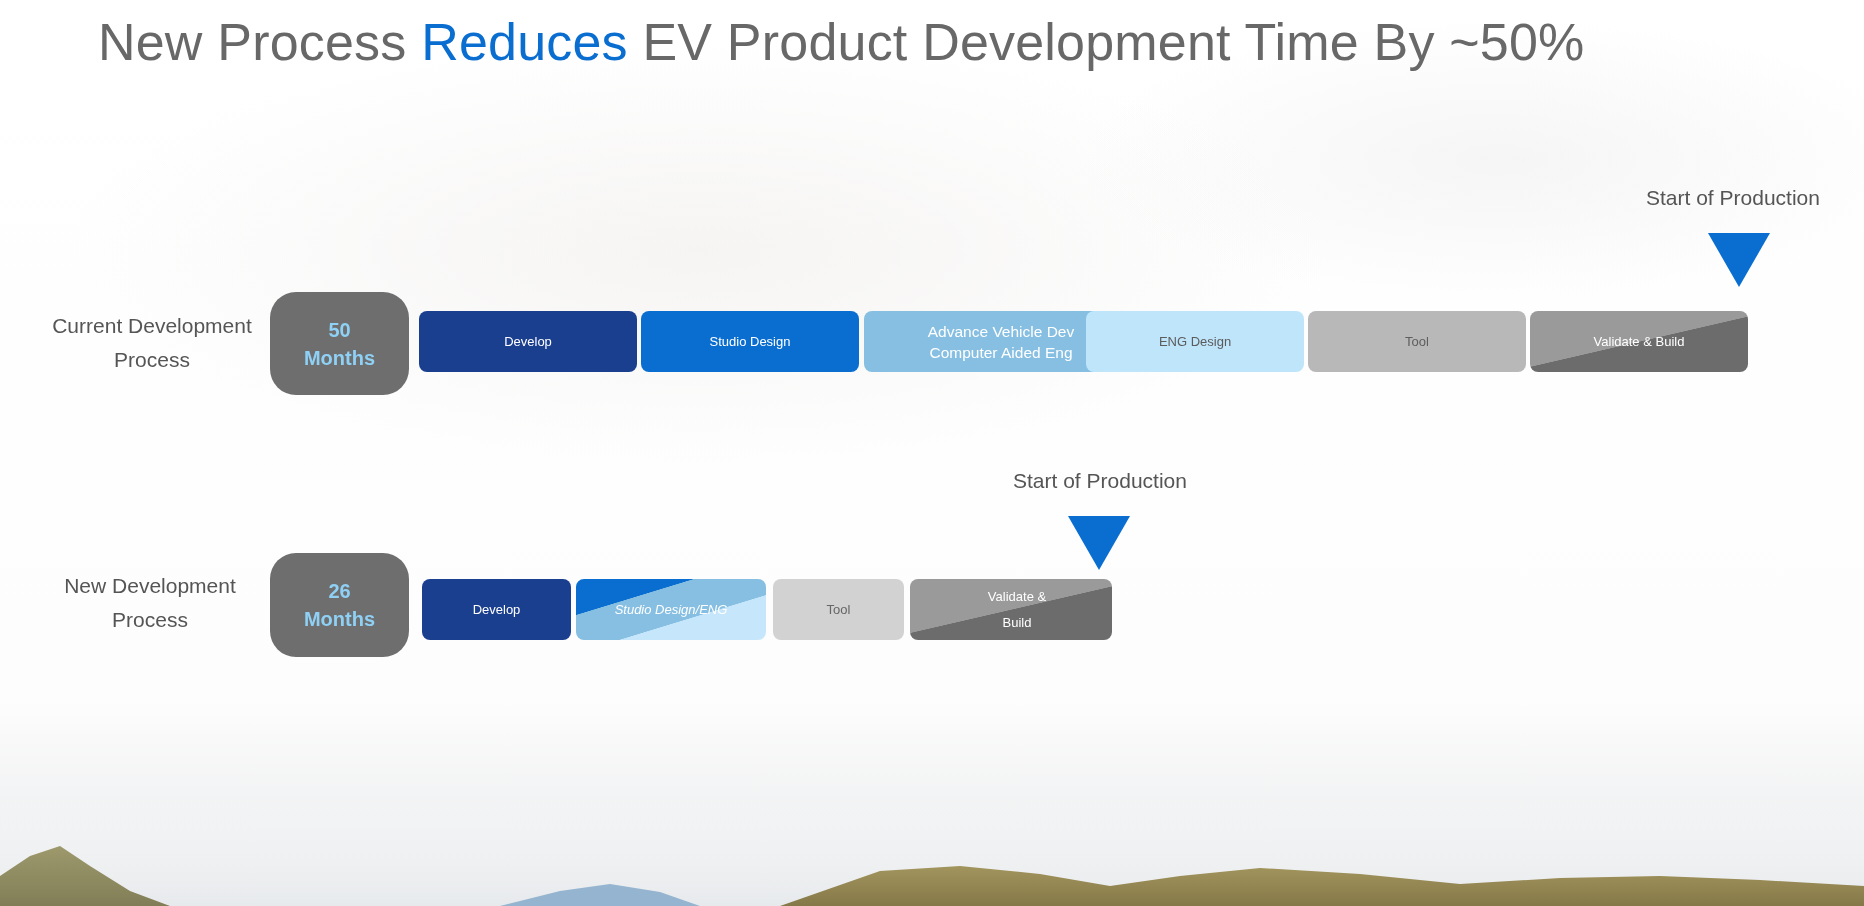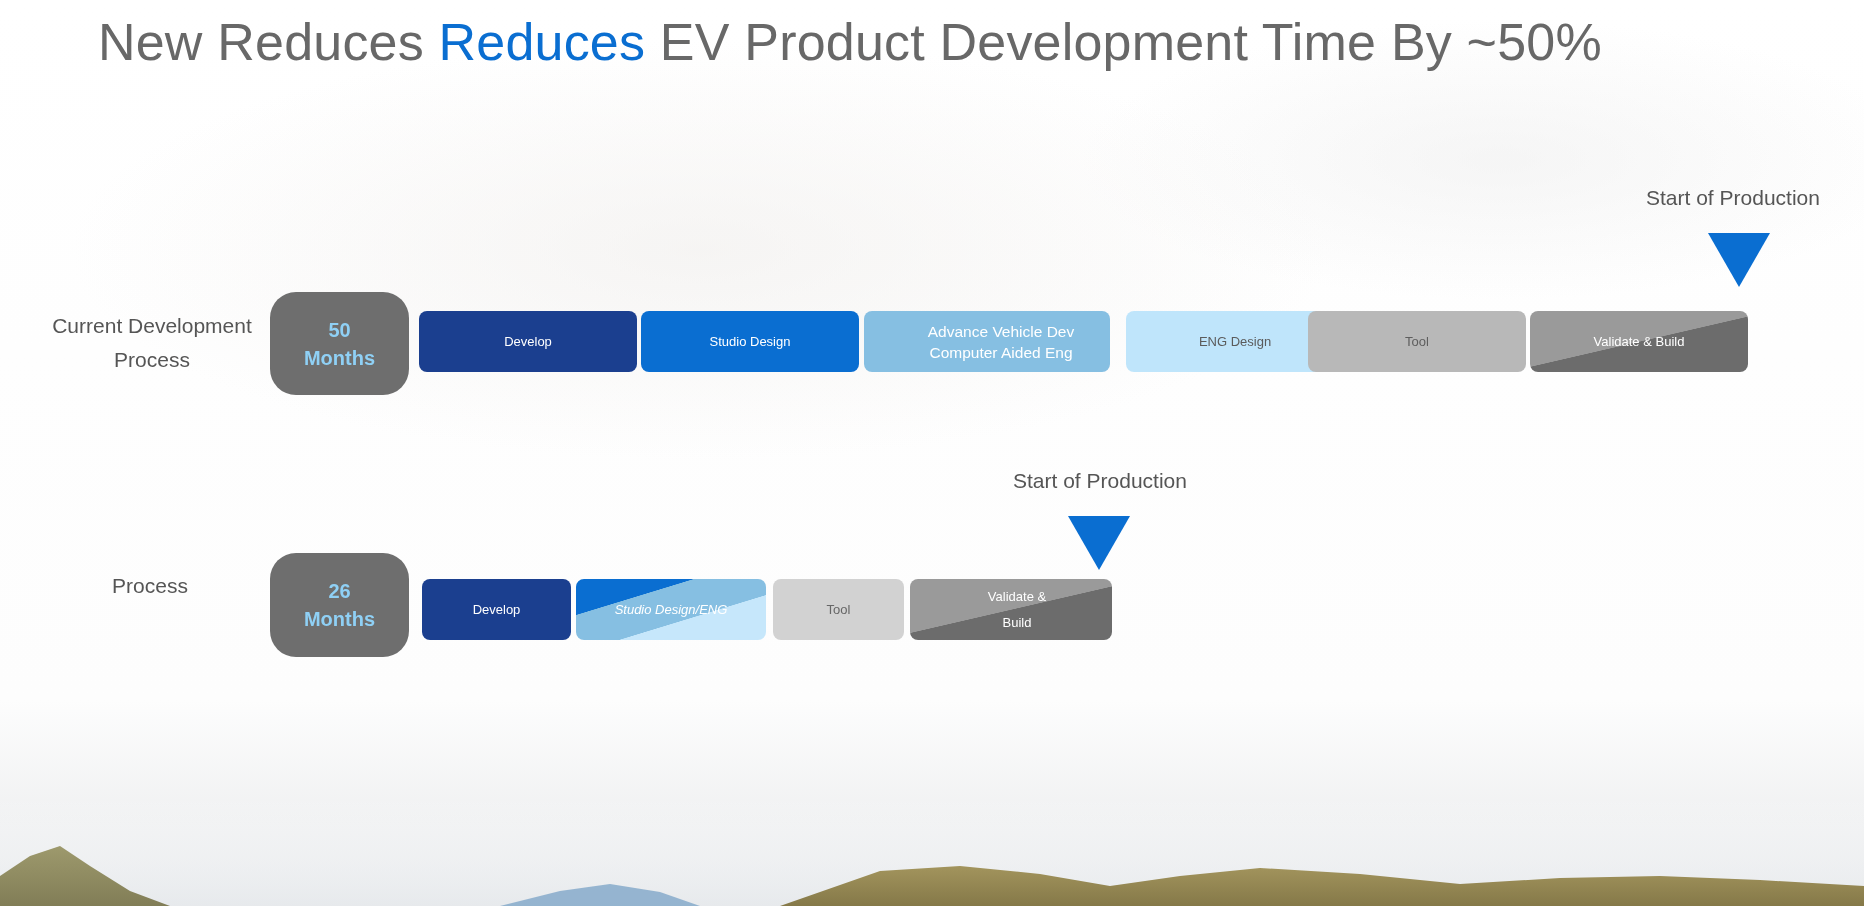--- a/index.html
+++ b/index.html
@@ -30,21 +30,21 @@
     display:flex; flex-direction:column; justify-content:center; line-height:28px;
   }
   .stage {
     position:absolute; height:61px; border-radius:8px; display:flex; align-items:center; justify-content:center;
     text-align:center; font-size:13px; color:#ffffff; overflow:hidden; line-height:26px;
   }
   .stage span { position:relative; z-index:1; }
   .c-develop { background:#1b3f8f; }
   .c-studio { background:#0a6ed1; }
   .c-adv { background:#86bfe2; font-size:15.5px; line-height:21px; }
-  .c-eng { background:#bfe5fb; color:#5b5b5b;margin-left:40px; }
+  .c-eng { background:#bfe5fb; color:#5b5b5b; }
   .c-tool1 { background:#b8b8b8; color:#5e5e5e; }
   .c-tool2 { background:#d2d2d2; color:#666; }
   .c-validate { background: linear-gradient(167deg, #9a9a9a 0%, #9a9a9a 50%, #6c6c6c 50.5%, #6c6c6c 100%); }
   .c-studioeng { background: linear-gradient(163deg, #0a6ed1 0%, #0a6ed1 30%, #86bfe2 30.5%, #86bfe2 62%, #c6e7fb 62.5%, #c6e7fb 100%); }
   .sop-label { position:absolute; font-size:21px; color:#555; white-space:nowrap; }
   .sop-tri {
     position:absolute; width:0; height:0;
     border-left:31px solid transparent; border-right:31px solid transparent; border-top:54px solid #0a6ed1;
   }
 </style>
@@ -67,21 +67,21 @@
       <stop offset="0" stop-color="#9a8a4c"></stop>
       <stop offset="1" stop-color="#7a6c36"></stop>
     </linearGradient>
   </defs>
   <rect x="0" y="0" width="1864" height="110" fill="url(#skyfade)"></rect>
   <path d="M0 80 L30 60 L60 50 L90 70 L130 95 L170 110 L0 110 Z" fill="url(#hillA)" opacity="0.85"></path>
   <path d="M500 110 L560 95 L610 88 L660 96 L700 110 Z" fill="#7fa6c8" opacity="0.8"></path>
   <path d="M780 110 L880 75 L960 70 L1040 78 L1110 90 L1180 80 L1260 72 L1360 78 L1460 88 L1560 82 L1660 80 L1760 84 L1864 90 L1864 110 Z" fill="url(#hillB)" opacity="0.9"></path>
 </svg>
 
-<div class="title"><span>New Reduces </span><span class="accent">Reduces</span><span> EV Product Development Time By ~50%</span></div>
+<div class="title"><span>New Process </span><span class="accent">Reduces</span><span> EV Product Development Time By ~50%</span></div>
 
 <div class="row-label" style="left:42px; top:309px;">
   <div>Current Development</div>
   <div>Process</div>
 </div>
 <div class="months" style="left:270px; top:292px; height:103px;">
   <div>50</div>
   <div>Months</div>
 </div>
 
@@ -104,20 +104,21 @@
     <span>Tool</span>
   </div>
 <div class="stage c-validate" style="left:1530px; top:311px; width:218px;">
     <span>Validate &amp; Build</span>
   </div>
 
 <div class="sop-label" style="left:1646px; top:186px;">Start of Production</div>
 <div class="sop-tri" style="left:1708px; top:233px;"></div>
 
 <div class="row-label" style="left:40px; top:569px;">
+  <div>New Development</div>
   <div>Process</div>
 </div>
 <div class="months" style="left:270px; top:553px; height:104px;text-align:center;">
   <div>26</div>
   <div>Months</div>
 </div>
 
 <div class="stage c-develop" style="left:422px; top:579px; width:149px;">
     <span>Develop</span>
   </div>

